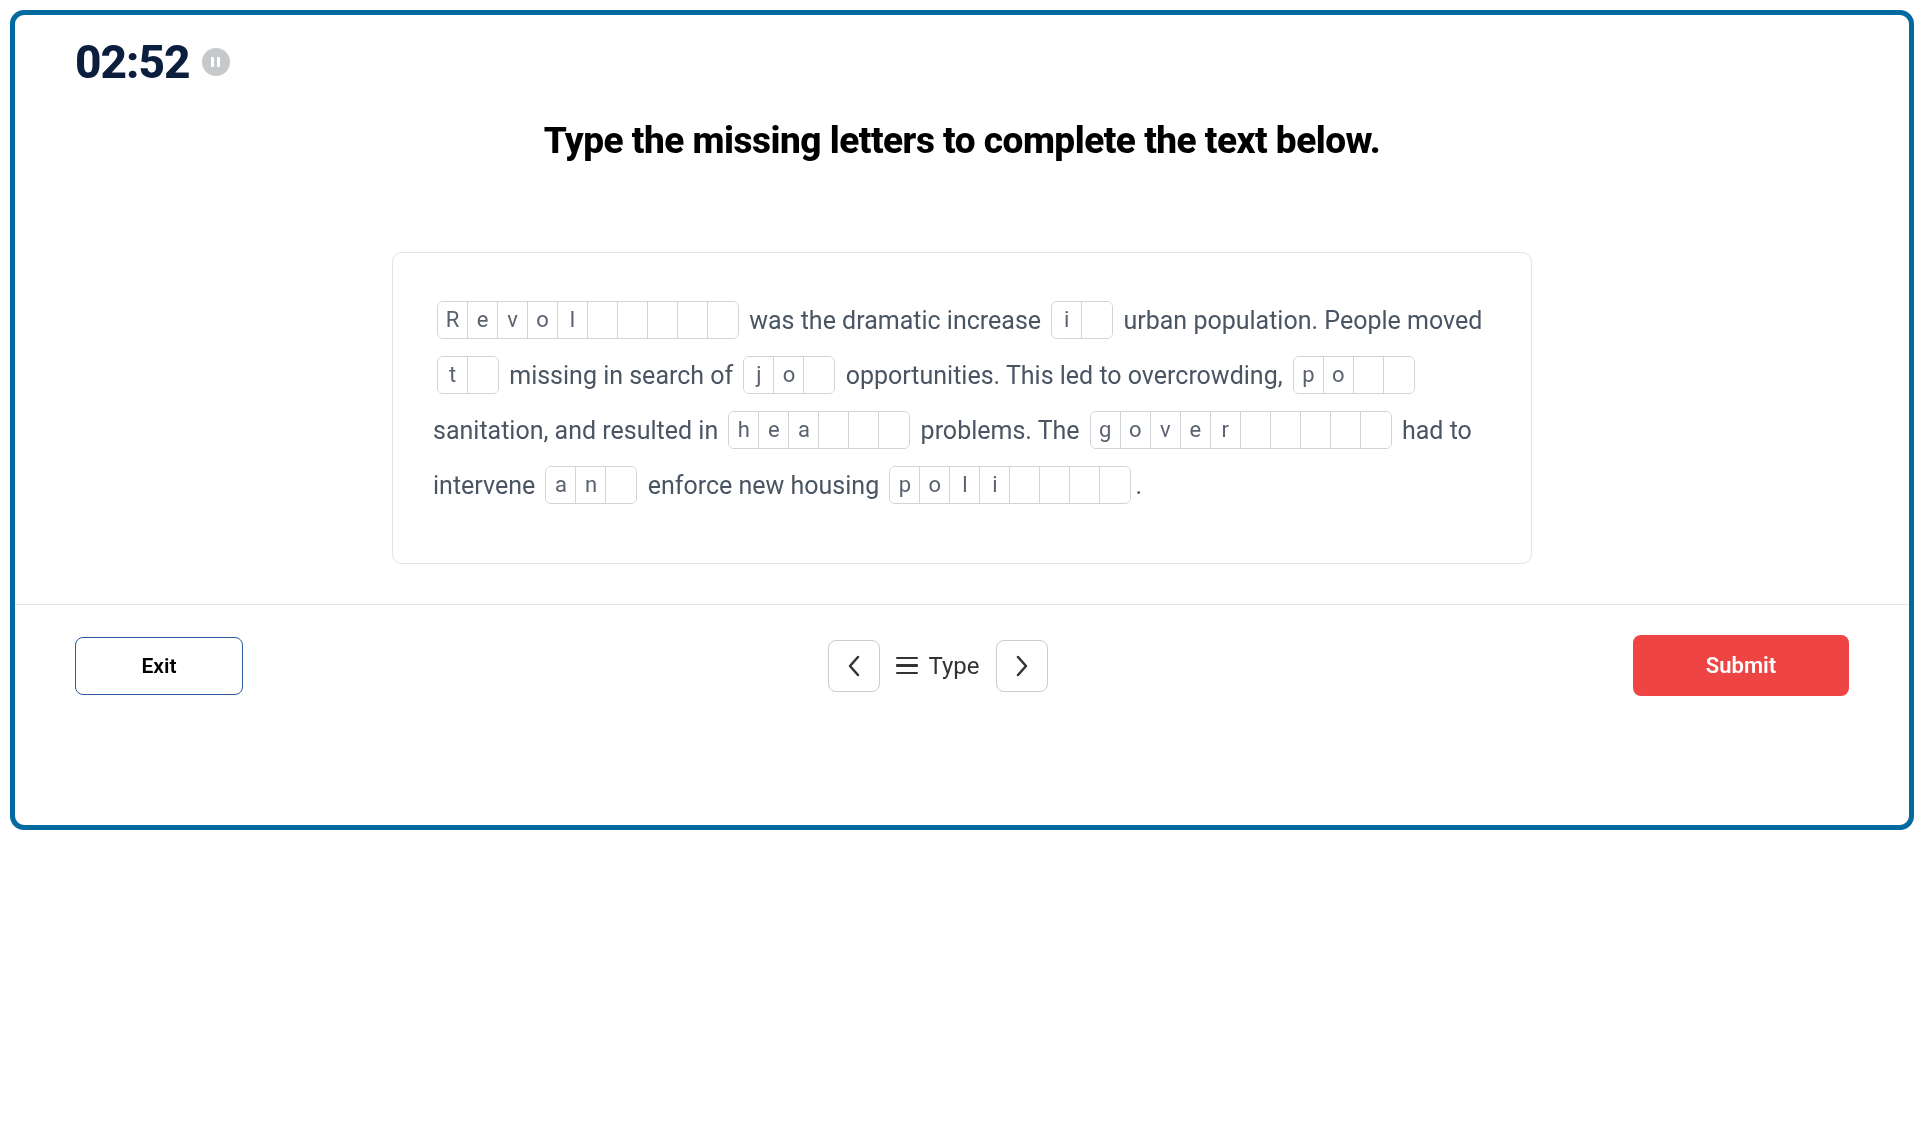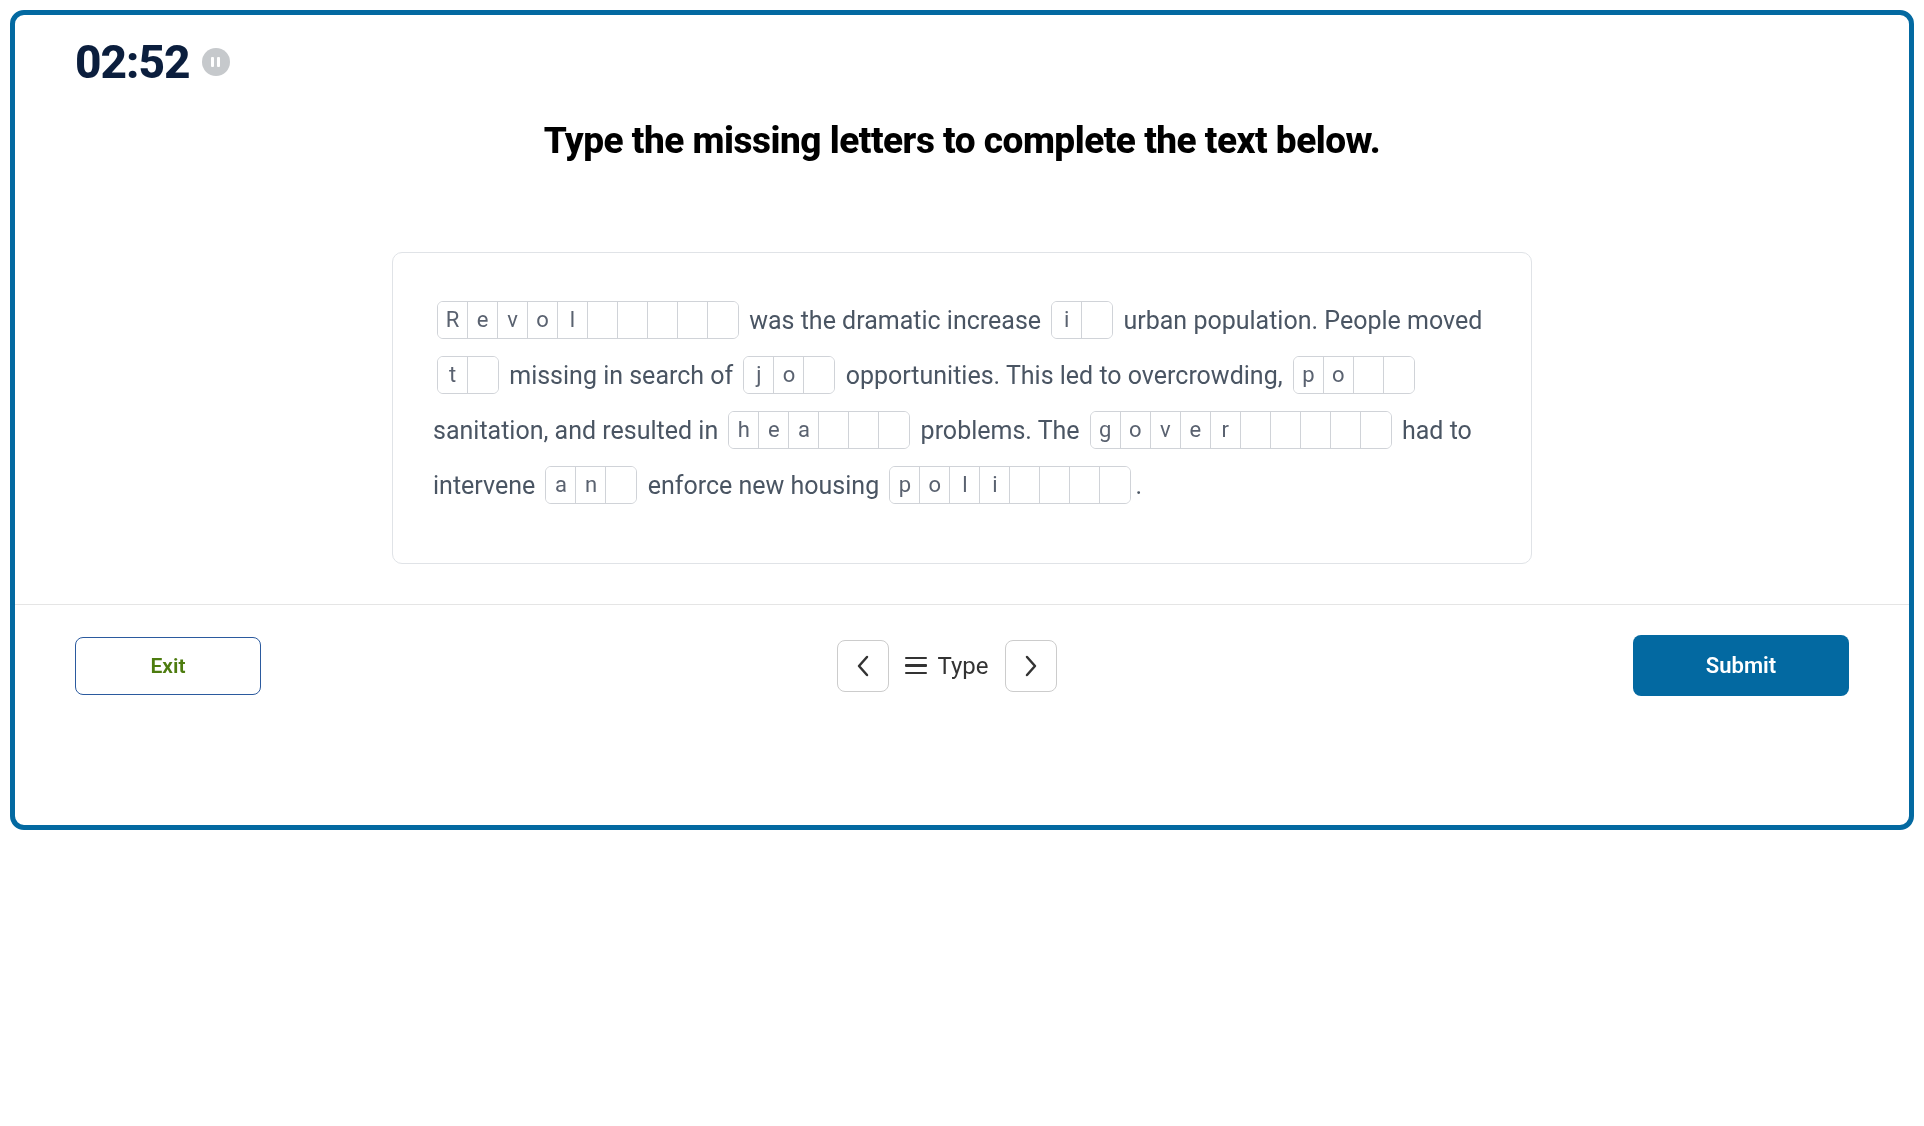--- a/index.html
+++ b/index.html
@@ -102,25 +102,25 @@
   }
   .footer {
     display: flex;
     align-items: center;
     justify-content: space-between;
     padding-top: 0;
   }
   .exit-btn {
     border: 1.5px solid #2b5a9e;
     background: #fff;
-    color: #4d7c0f;
+    color: #000000;
     font-size: 21px;
     font-weight: 600;
     padding: 16px 0;
-    width: 186px;
+    width: 168px;
     border-radius: 8px;
     cursor: pointer;
     text-align: center;
   }
   .nav-center {
     display: flex;
     align-items: center;
     gap: 16px;
   }
   .nav-sq {
@@ -149,21 +149,21 @@
     gap: 5px;
   }
   .hamburger span {
     display: block;
     width: 22px;
     height: 2.5px;
     background: #333;
     border-radius: 1px;
   }
   .submit-btn {
-    background: #0369a1;
+    background: #ef4444;
     color: #fff;
     font-size: 22px;
     font-weight: 600;
     border: none;
     border-radius: 8px;
     padding: 18px 0;
     width: 216px;
     cursor: pointer;
     text-align: center;
   }

